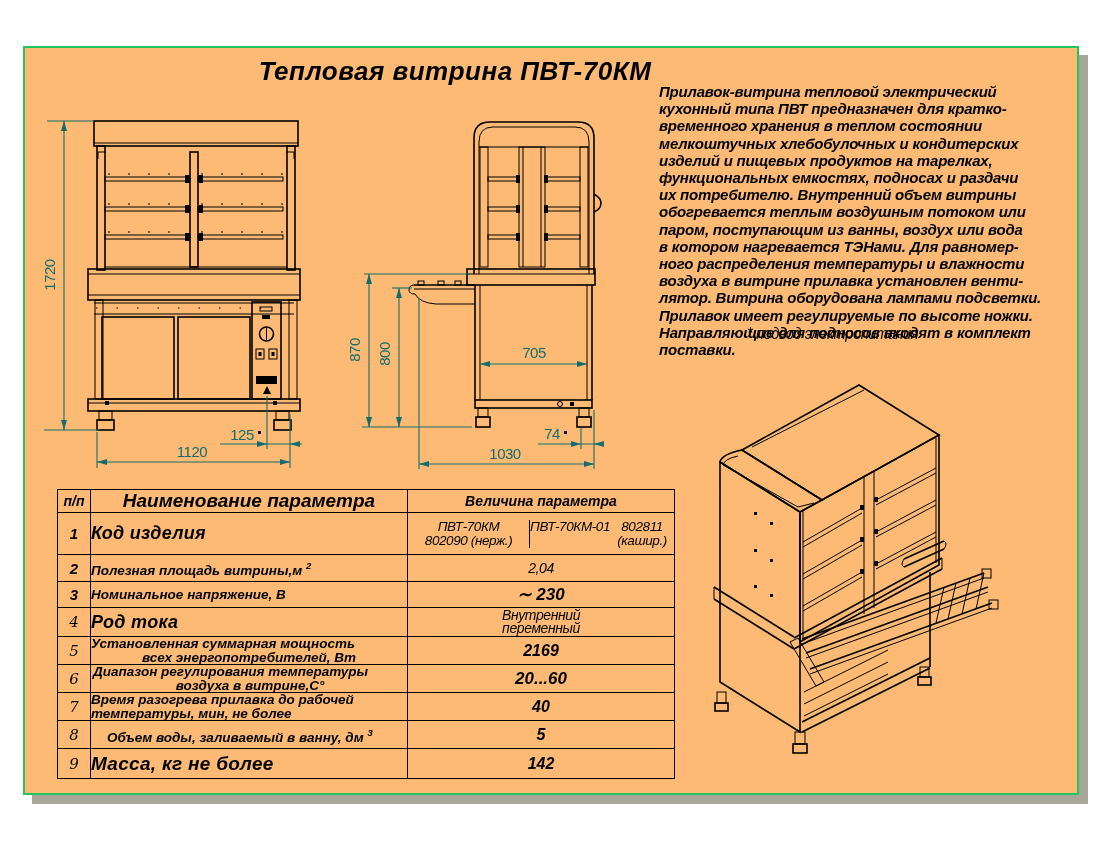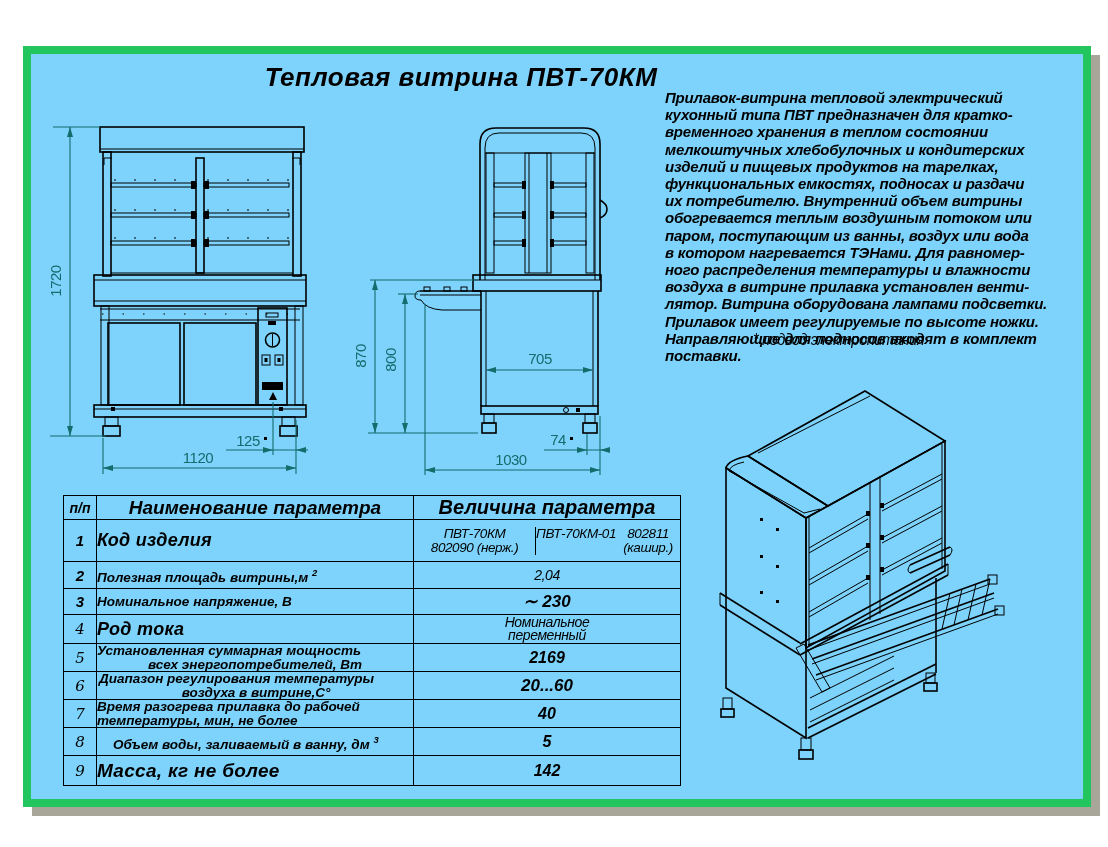--- a/index.html
+++ b/index.html
@@ -1,35 +1,35 @@
 <!DOCTYPE html>
 <html><head>
 <meta charset="utf-8">
 <style>
   html,body{margin:0;padding:0;background:#fff;}
   .stage{position:relative;width:1108px;height:847px;background:#ffffff;overflow:hidden;
          font-family:"Liberation Sans",sans-serif;color:#000;}
-  .page{position:absolute;left:23px;top:46px;width:1052px;height:745px;background:#7dd3fc;
-        border:8px solid #22c55e;box-shadow:9px 9px 0 #a8a698;}
+  .page{position:absolute;left:23px;top:46px;width:1052px;height:745px;background:#fdba74;
+        border:2px solid #22c55e;box-shadow:9px 9px 0 #a8a698;}
   .abs{position:absolute;}
   .title{left:200px;top:8px;width:460px;text-align:center;font-size:26px;font-weight:bold;
          font-style:italic;letter-spacing:.5px;white-space:nowrap;}
   .descr{left:634px;top:35px;width:412px;font-size:15px;font-weight:bold;font-style:italic;
          line-height:17.2px;white-space:pre-line;letter-spacing:-0.2px;}
   .footnote{left:722px;top:277px;font-size:16px;font-style:italic;font-weight:normal;
             letter-spacing:-0.5px;white-space:nowrap;transform:scaleX(.92);transform-origin:left;}
   
   table.spec{position:absolute;left:32px;top:441px;border-collapse:collapse;table-layout:fixed;
              width:617px;}
   table.spec td{border:1.5px solid #000;padding:0;vertical-align:middle;overflow:hidden;}
   .c-num{text-align:center;font-style:italic;font-weight:bold;font-size:15px;}
   .script{font-family:"DejaVu Serif",serif;font-weight:normal;font-size:15px;}
   .hdr-num{font-size:14px;font-weight:bold;font-style:italic;text-align:center;vertical-align:bottom;padding-bottom:1px;margin-top:36px;}
   .hdr-name{font-size:19px;font-weight:bold;font-style:italic;text-align:center;}
-  .hdr-val{font-size:20px;font-weight:bold;font-style:italic;text-align:center;}
+  .hdr-val{font-size:14px;font-weight:bold;font-style:italic;text-align:center;}
   .lbl{font-weight:bold;font-style:italic;padding-left:8px;}
   .lbl-lg{font-size:18px;letter-spacing:.3px;}
   .lbl-sm{font-size:13.5px;line-height:13.5px;}
   .lbl-sm .l2{text-align:center;}
   .val{text-align:center;font-weight:bold;font-style:italic;font-size:16px;}
   .draft{font-style:italic;font-weight:normal;letter-spacing:-0.4px;}
   .split{display:flex;height:100%;align-items:center;}
   .sub{width:122px;text-align:center;font-size:13.5px;line-height:14px;align-self:center;}
   .sub-r{width:145px;border-left:1.5px solid #000;align-self:stretch;display:flex;
          flex-direction:row;justify-content:center;}
@@ -385,21 +385,21 @@
     </tr>
     <tr style="height:26px">
       <td class="c-num">3</td>
       <td class="lbl lbl-sm">Номинальное напряжение, В</td>
       <td class="val" style="font-size:17px">∼ 230</td>
     </tr>
     <tr style="height:29px">
       <td class="c-num script">4</td>
       <td class="lbl lbl-lg">Род тока</td>
       <td class="val draft" style="font-size:14px;line-height:13px">
-        <div>Номинальное</div>
+        <div>Внутренний</div>
               <div>переменный</div>
       </td>
     </tr>
     <tr style="height:28px">
       <td class="c-num script">5</td>
       <td class="lbl lbl-sm">
         <div>Установленная суммарная мощность</div>
               <div class="l2">всех энергопотребителей, Вт</div>
       </td>
       <td class="val">2169</td>

